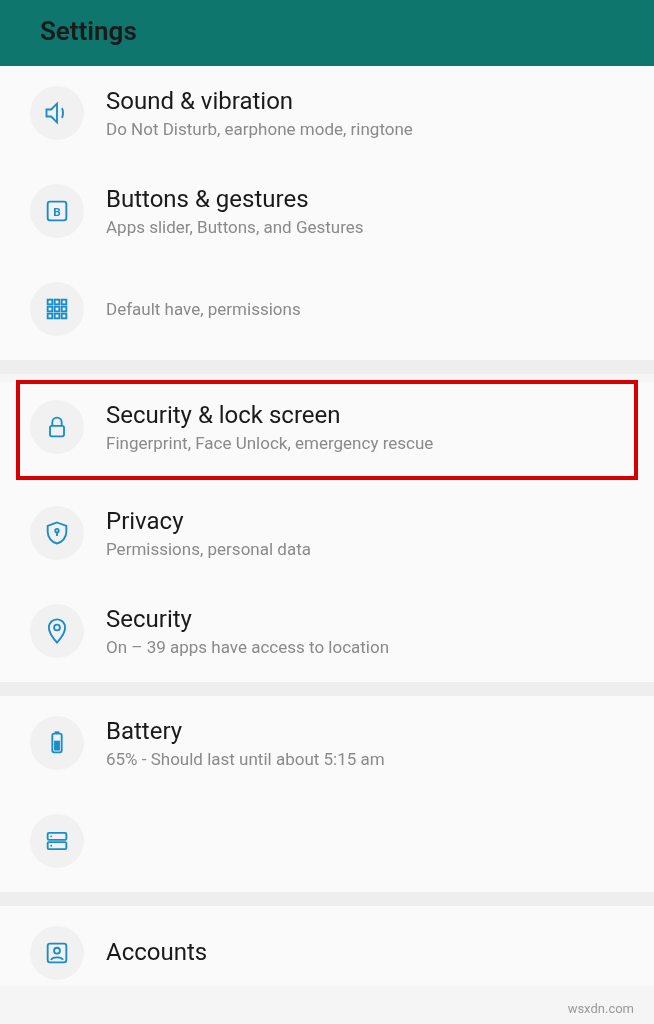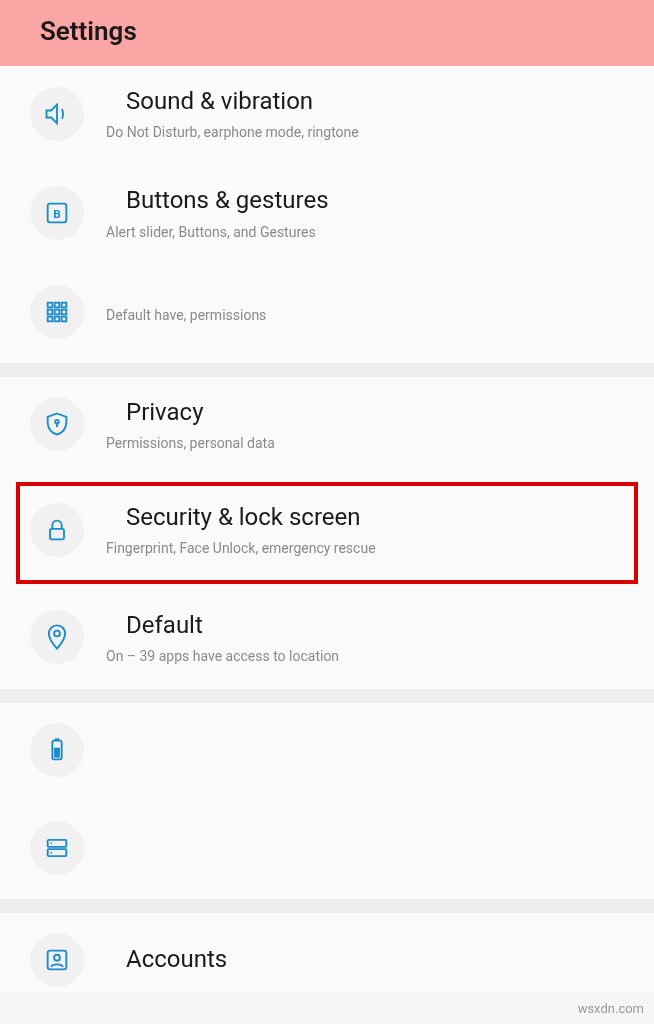--- a/index.html
+++ b/index.html
@@ -8,21 +8,21 @@
       box-sizing: border-box;
     }
     body {
       font-family: -apple-system, BlinkMacSystemFont, 'Segoe UI', Roboto, sans-serif;
       background: #f5f5f5;
       width: 654px;
       color: #000;
     }
     .header {
       padding: 16px 40px 20px;
-      background: #fca5a5;
+      background: #0f766e;
     }
     .header h1 {
       font-size: 26px;
       font-weight: 600;
       color: #1a1a1a;
     }
     .section {
       background: #fafafa;
     }
     .divider {
@@ -60,32 +60,30 @@
     }
     .item-text {
       margin-left: 22px;
       flex: 1;
     }
     .item-title {
       font-size: 24px;
       font-weight: 400;
       color: #1a1a1a;
       line-height: 1.3;
-      margin-left: 20px;
     }
     .item-subtitle {
-      font-size: 14px;
+      font-size: 17px;
       color: #8a8a8a;
-      margin-top: 6px;
       line-height: 1.3;
     }
     .watermark {
       position: fixed;
       bottom: 8px;
-      right: 10px;
+      right: 20px;
       font-size: 13px;
       color: #999;
       margin-left: 19px;
     }
   </style>
 </head>
 <body>
 
 <div class="header">
   <h1>Settings</h1>
@@ -107,21 +105,21 @@
 
   <div class="item">
     <div class="icon-circle">
       <svg viewBox="0 0 24 24">
           <rect x="4" y="4" width="16" height="16" rx="2"></rect>
           <text x="12" y="16" text-anchor="middle" font-size="10" fill="#1a8cc9" stroke="none" font-weight="bold">B</text>
         </svg>
     </div>
     <div class="item-text">
       <div class="item-title">Buttons &amp; gestures</div>
-      <div class="item-subtitle">Alert slider, Buttons, and Gestures</div>
+      <div class="item-subtitle">Apps slider, Buttons, and Gestures</div>
     </div>
   </div>
 
   <div class="item">
     <div class="icon-circle">
       <svg viewBox="0 0 24 24" stroke-width="0" fill="#1a8cc9">
         <rect x="4" y="4" width="4" height="4"></rect>
           <rect x="10" y="4" width="4" height="4"></rect>
           <rect x="16" y="4" width="4" height="4"></rect>
         <rect x="4" y="10" width="4" height="4"></rect>
@@ -134,71 +132,75 @@
     </div>
     <div class="item-text">
       <div class="item-subtitle">Default have, permissions</div>
     </div>
   </div>
 </div>
 
 <div class="divider"></div>
 
 <div class="section">
+  <div class="item highlighted">
+    <div class="icon-circle">
+      <svg viewBox="0 0 24 24">
+          <rect x="6" y="11" width="12" height="9" rx="1.5"></rect>
+          <path d="M8 11V8a4 4 0 0 1 8 0v3"></path>
+        </svg>
+    </div>
+    <div class="item-text">
+      <div class="item-title">Security &amp; lock screen</div>
+      <div class="item-subtitle">Fingerprint, Face Unlock, emergency rescue</div>
+    </div>
+  </div>
+
   <div class="item">
     <div class="icon-circle">
       <svg viewBox="0 0 24 24">
           <path d="M12 3l8 3v5c0 5-3.5 9-8 10-4.5-1-8-5-8-10V6l8-3z"></path>
           <circle cx="12" cy="10" r="1.5"></circle>
           <path d="M12 11.5v3"></path>
         </svg>
     </div>
     <div class="item-text">
       <div class="item-title">Privacy</div>
       <div class="item-subtitle">Permissions, personal data</div>
     </div>
   </div>
 
-  <div class="item highlighted">
-    <div class="icon-circle">
-      <svg viewBox="0 0 24 24">
-          <rect x="6" y="11" width="12" height="9" rx="1.5"></rect>
-          <path d="M8 11V8a4 4 0 0 1 8 0v3"></path>
-        </svg>
-    </div>
-    <div class="item-text">
-      <div class="item-title">Security &amp; lock screen</div>
-      <div class="item-subtitle">Fingerprint, Face Unlock, emergency rescue</div>
-    </div>
-  </div>
-
   <div class="item">
     <div class="icon-circle">
       <svg viewBox="0 0 24 24">
           <path d="M12 2a7 7 0 0 0-7 7c0 5 7 13 7 13s7-8 7-13a7 7 0 0 0-7-7z"></path>
           <circle cx="12" cy="9" r="2.5"></circle>
         </svg>
     </div>
     <div class="item-text">
-      <div class="item-title">Default</div>
+      <div class="item-title">Security</div>
       <div class="item-subtitle">On – 39 apps have access to location</div>
     </div>
   </div>
 </div>
 
 <div class="divider"></div>
 
 <div class="section">
   <div class="item">
     <div class="icon-circle">
       <svg viewBox="0 0 24 24">
           <rect x="8" y="4" width="8" height="16" rx="1.5"></rect>
           <rect x="10" y="2" width="4" height="2" stroke="none" fill="#1a8cc9"></rect>
           <rect x="9.5" y="10" width="5" height="8.5" stroke="none" fill="#1a8cc9"></rect>
         </svg>
+    </div>
+    <div class="item-text">
+      <div class="item-title">Battery</div>
+      <div class="item-subtitle">65% - Should last until about 5:15 am</div>
     </div>
   </div>
 
   <div class="item">
     <div class="icon-circle">
       <svg viewBox="0 0 24 24">
           <rect x="4" y="5" width="16" height="6" rx="1"></rect>
           <rect x="4" y="13" width="16" height="6" rx="1"></rect>
           <circle cx="7" cy="8" r="0.8" fill="#1a8cc9" stroke="none"></circle>
           <circle cx="7" cy="16" r="0.8" fill="#1a8cc9" stroke="none"></circle>

